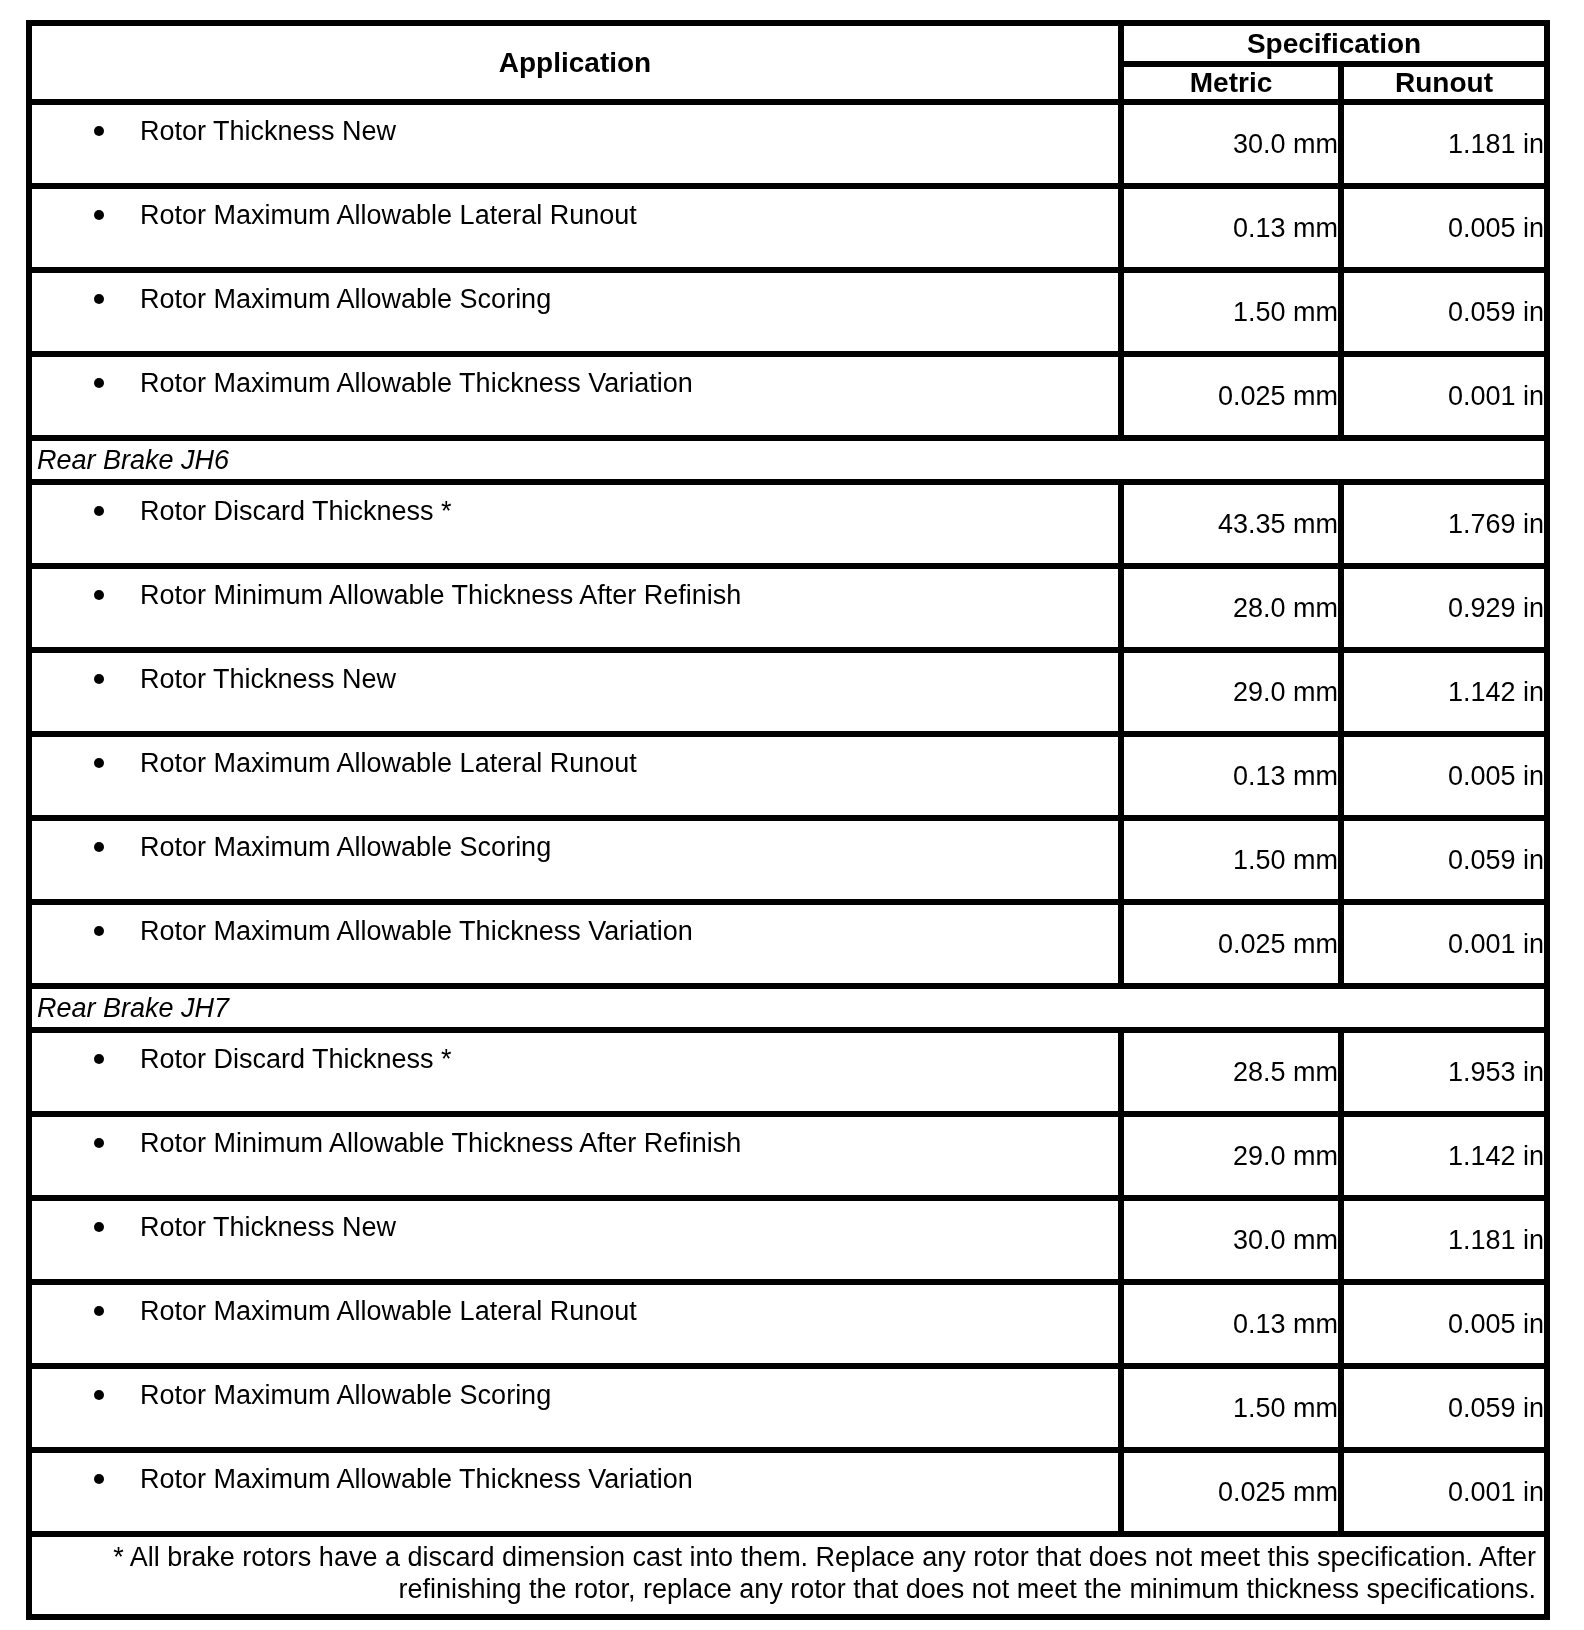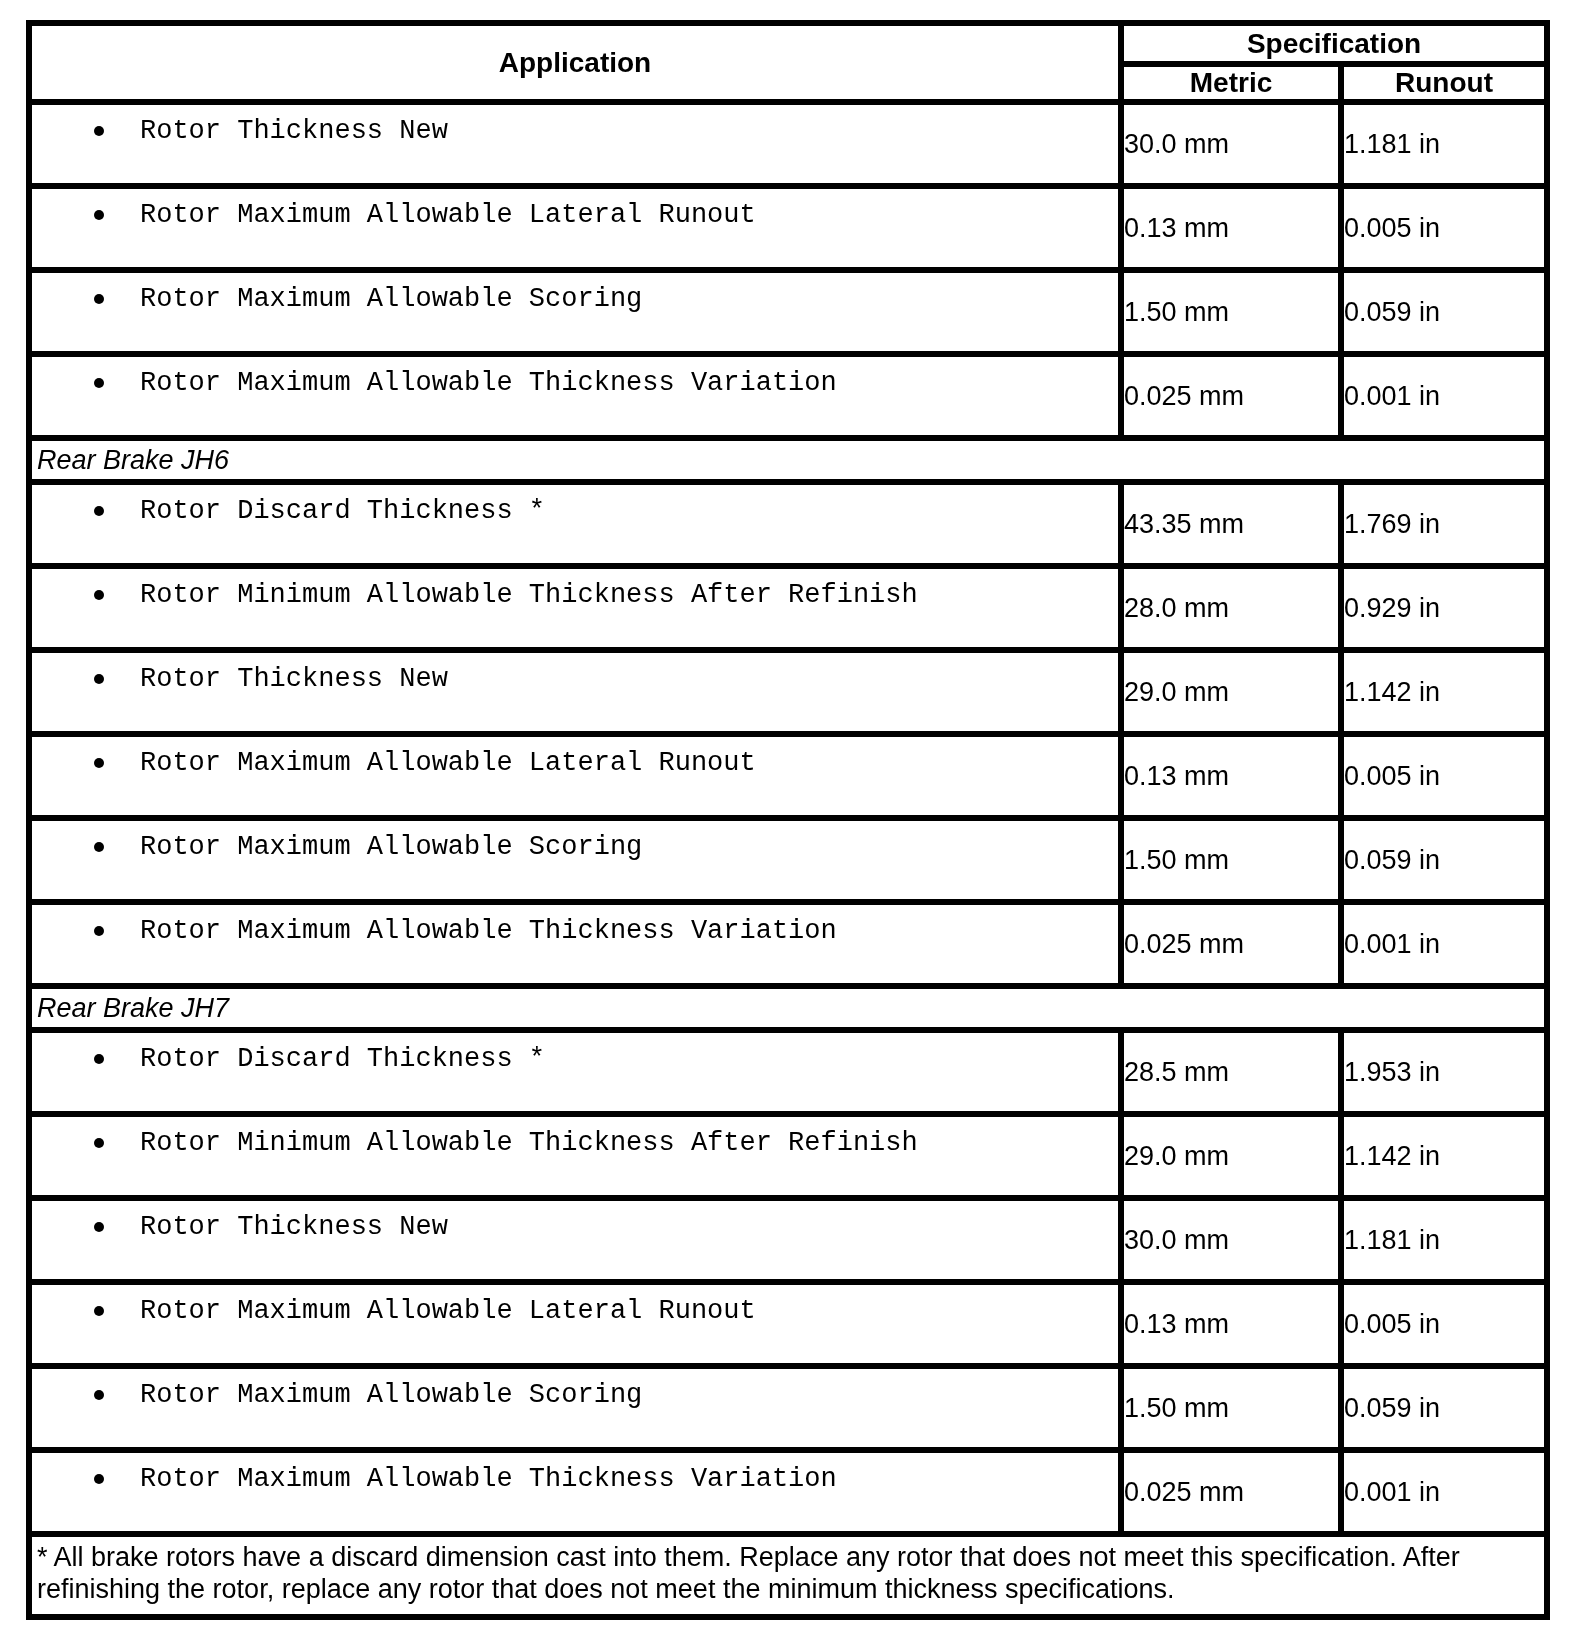--- a/index.html
+++ b/index.html
@@ -40,53 +40,52 @@
     vertical-align: middle;
     padding: 0;
   }
   tr.header-spec-row   { height: 41px; }
   tr.header-units-row  { height: 38px; }
   tr.data-row          { height: 84px; }
   tr.section-row       { height: 44px; }
   td.app-cell {
     vertical-align: top;
     padding: 10px 10px 0 0;
-    font-family: Liberation Mono, monospace;
   }
   .app-inner {
     display: flex;
     align-items: flex-start;
   }
   .bullet-dot {
     flex: none;
     width: 10px;
     height: 10px;
     border-radius: 50%;
     background: #000000;
     margin: 11px 36px 0 62px;
   }
   .app-label {
     line-height: 32px;
   }
   td.val-cell {
-    text-align: left;
+    text-align: right;
     vertical-align: middle;
     padding: 0;
   }
   td.section-cell {
     text-align: left;
     vertical-align: middle;
     padding: 0 0 0 5px;
     font-weight: normal;
     font-style: italic;
   }
   tfoot td.footnote-cell {
     padding: 4px 8px 8px 5px;
     line-height: 1.2;
-    text-align: left;
+    text-align: right;
     vertical-align: top;
   }
 </style>
 </head>
 <body>
 
 <div class="page">
   <table class="spec-table">
     <colgroup>
       <col class="c-app">

